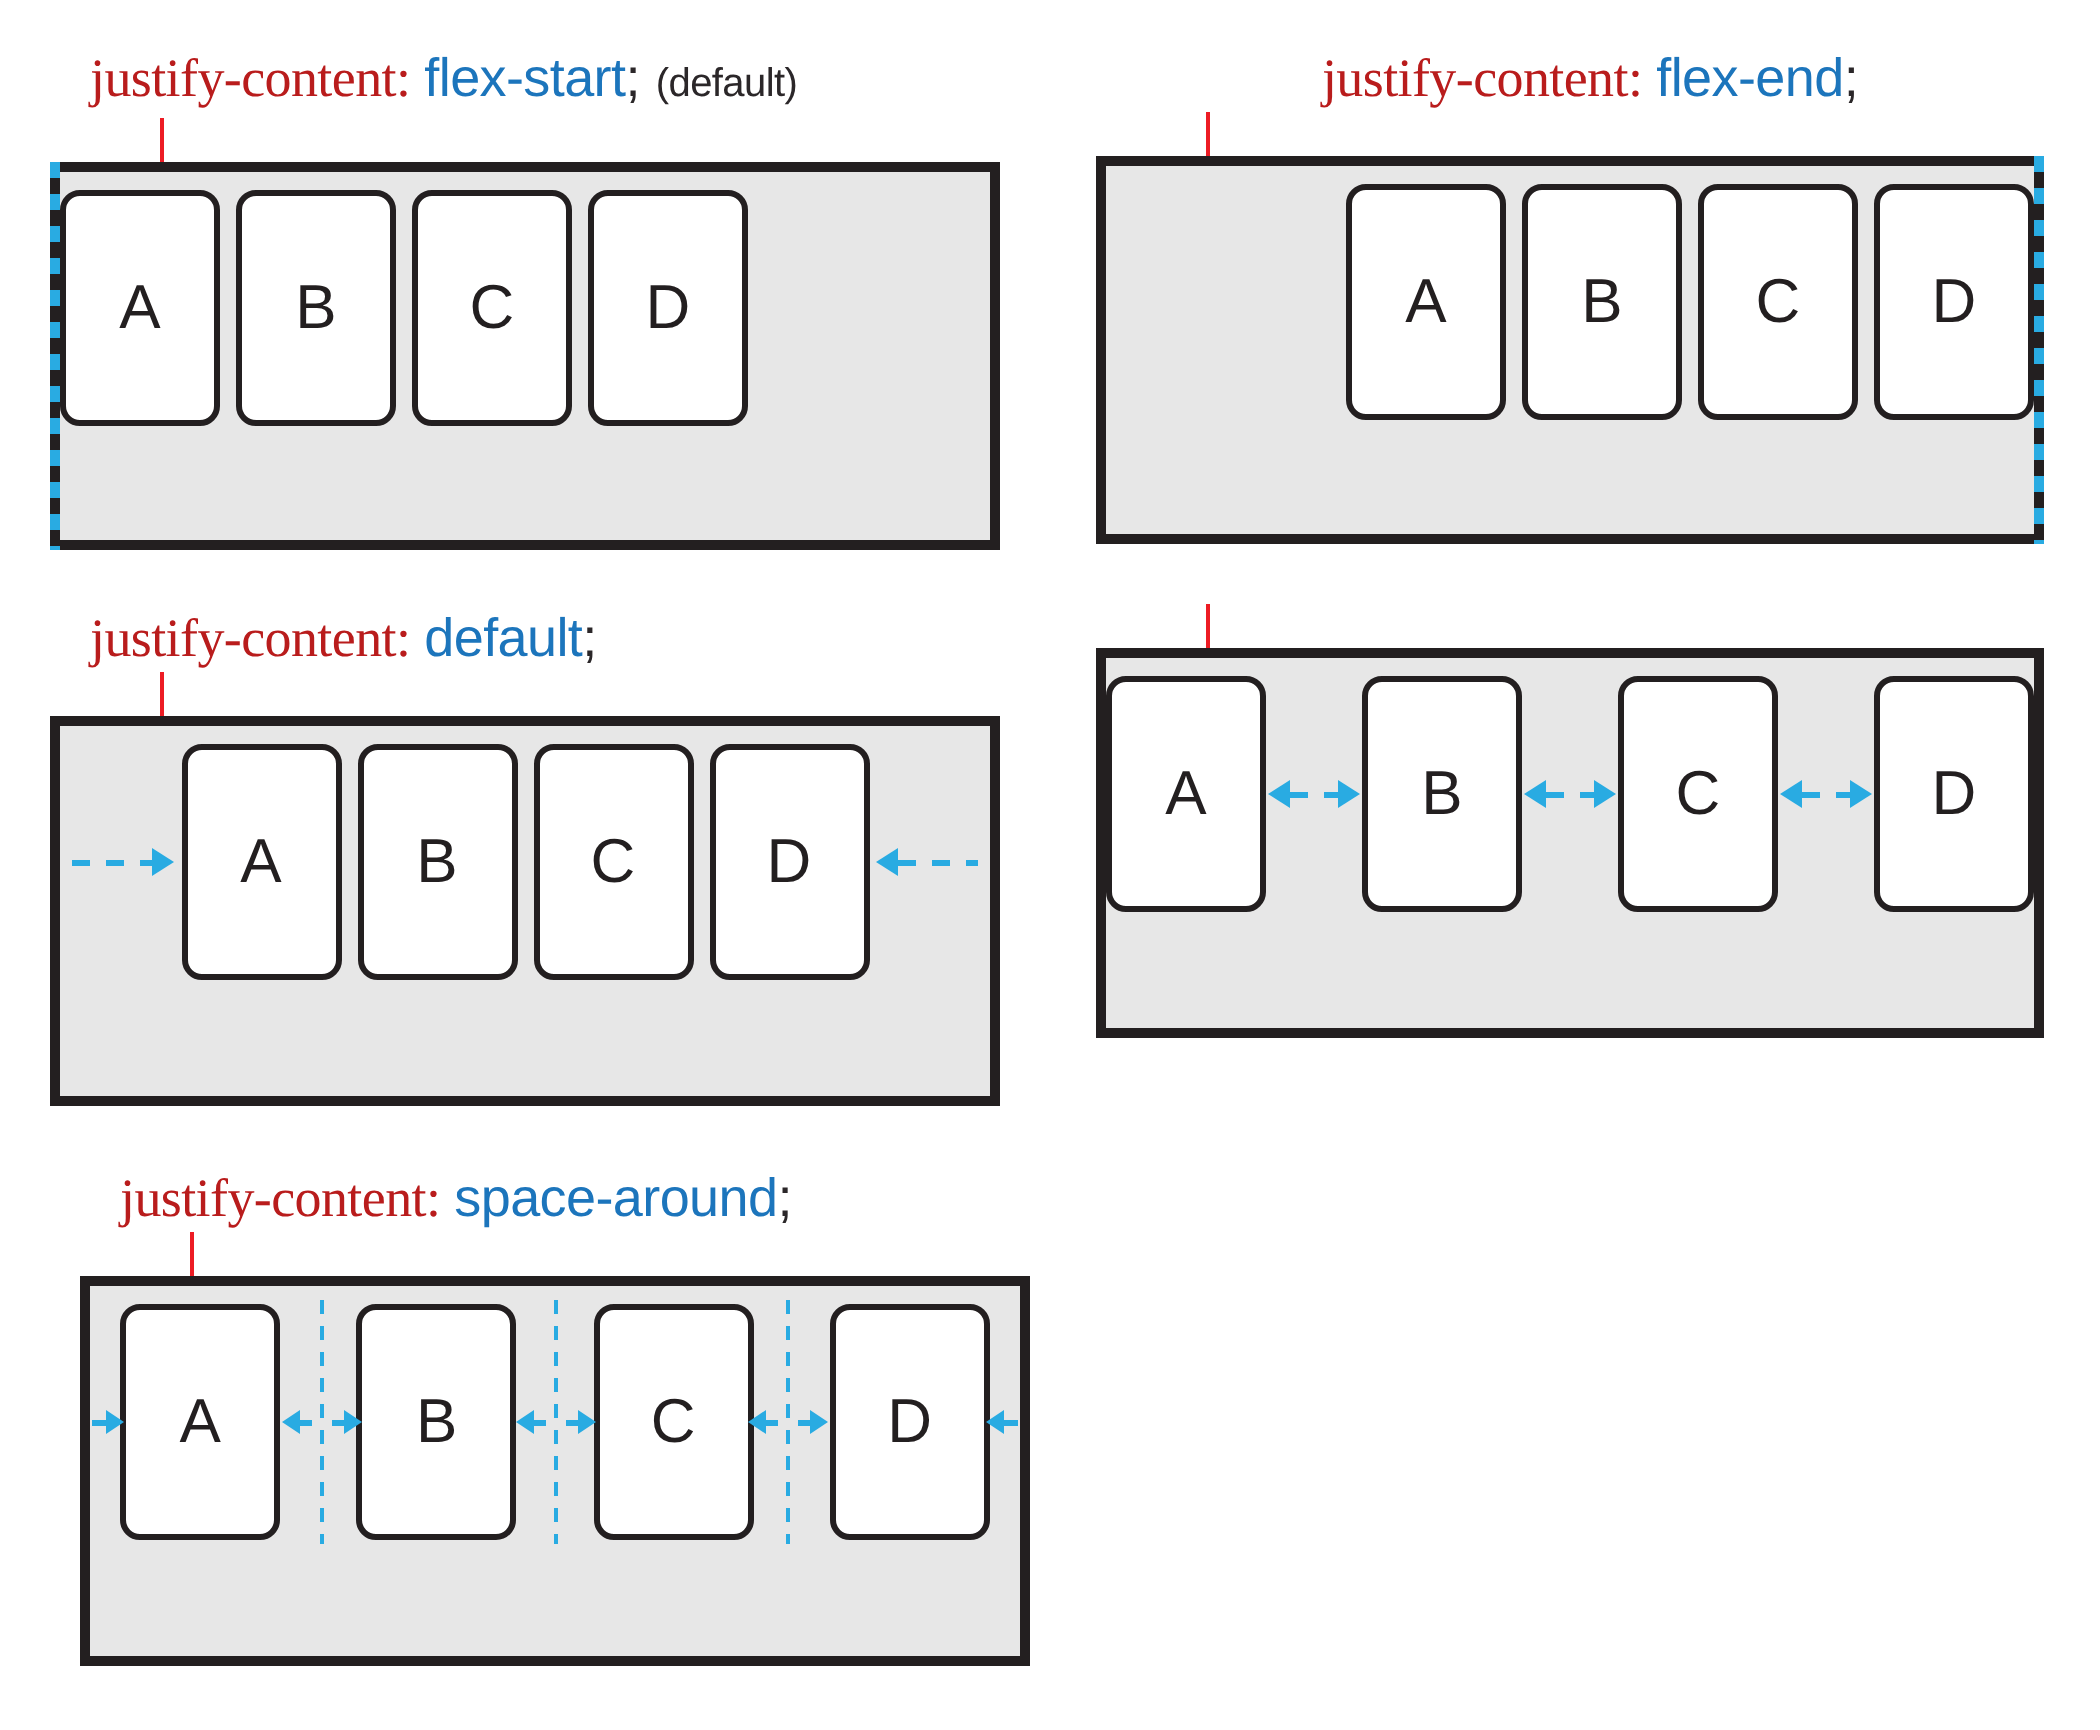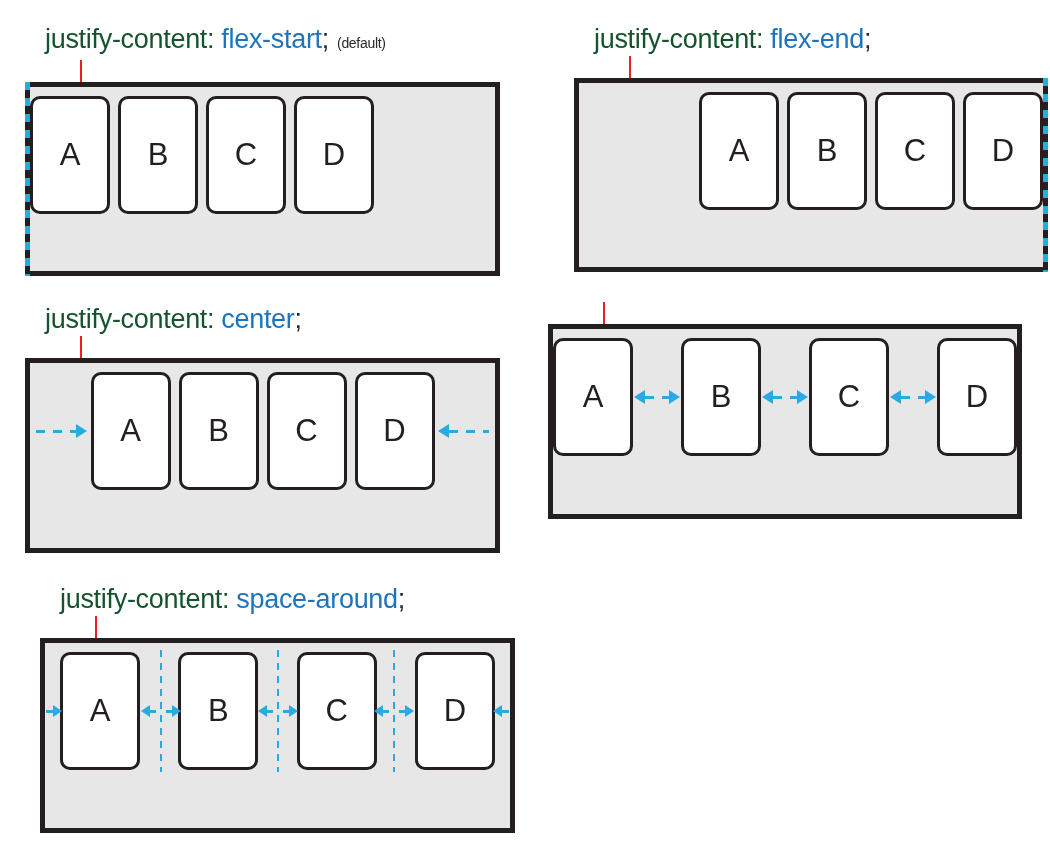--- a/index.html
+++ b/index.html
@@ -3,24 +3,24 @@
 <meta charset="utf-8">
 <style>
   * { box-sizing: border-box; margin: 0; padding: 0; }
   html, body { width: 1050px; height: 865px; background: #ffffff; overflow: hidden;
     font-family: "Liberation Sans", sans-serif; }
 
   .panel { position: absolute; }
 
   .title { margin-left: 20px; font-size: 27px; line-height: 34px; color: #2b2729;
     letter-spacing: -0.3px; white-space: nowrap; }
-  .title .prop { color: #14532d; }
+  .title .prop { color: #b91c1c; font-family: Liberation Serif, serif; }
   .title .val { color: #1c75bc; margin-left: 7px; }
   .title .term { color: #2b2729; }
-  .title .note { color: #2b2729; font-size: 14px; margin-left: 8px; }
+  .title .note { color: #2b2729; font-size: 20px; margin-left: 8px; }
 
   .flex-container { position: relative; margin-top: 22px; background: #e7e7e7;
     border: 5px solid #231f20; display: flex; gap: 8px; padding-top: 9px; }
   .w475 { width: 475px; height: 194px; }
   .w474 { width: 474px; height: 194px; }
   .h195 { height: 195px; }
 
   .tick { position: absolute; top: -27px; left: 50px; width: 2px; height: 22px;
     background: #ed1c24; }
 
@@ -74,34 +74,34 @@
   <div class="flex-container w475">
     <span class="tick"></span>
     <span class="edge-indicator edge-left"></span>
     <div class="item">A</div>
     <div class="item">B</div>
     <div class="item">C</div>
     <div class="item">D</div>
   </div>
 </div>
 
-<div class="panel" style="left:574px; top:22px;">
+<div class="panel" style="left:548px; top:22px;text-align:center;">
   <div class="title"><span class="prop">justify-content:</span><span class="val">flex-end</span><span class="term">;</span></div>
   <div class="flex-container w474 jc-end">
     <span class="tick"></span>
     <span class="edge-indicator edge-right"></span>
     <div class="item">A</div>
     <div class="item">B</div>
     <div class="item">C</div>
     <div class="item">D</div>
   </div>
 </div>
 
 <div class="panel" style="left:25px; top:302px;">
-  <div class="title"><span class="prop">justify-content:</span><span class="val">center</span><span class="term">;</span></div>
+  <div class="title"><span class="prop">justify-content:</span><span class="val">default</span><span class="term">;</span></div>
   <div class="flex-container w475 h195 jc-center">
     <span class="tick"></span>
     <span class="arrow" style="left:6px;">
         <i class="dash w40"></i>
         <i class="head-r"></i>
       </span>
     <div class="item">A</div>
     <div class="item">B</div>
     <div class="item">C</div>
     <div class="item">D</div>

